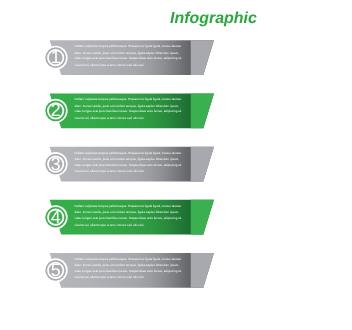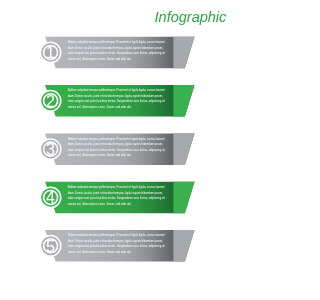--- a/index.html
+++ b/index.html
@@ -1,21 +1,21 @@
 <!DOCTYPE html>
 <html><head>
 <meta charset="utf-8">
 <style>
   html,body{margin:0;padding:0;}
   body{width:236px;height:300px;background:#ffffff;overflow:hidden;
        font-family:"Liberation Sans",sans-serif;}
   #stage{position:relative;width:236px;height:300px;background:#fff;}
   #chart{position:absolute;left:0;top:0;}
   .title{position:absolute;left:154.6px;top:10px;font-size:14.5px;font-style:italic;
-         font-weight:400;color:#2aa83e;letter-spacing:0px;line-height:15px;}
+         font-weight:700;color:#2aa83e;letter-spacing:0px;line-height:15px;}
   .rowtext{position:absolute;width:98px;color:#ffffff;font-size:2.75px;line-height:5.5px;
            text-align:left;letter-spacing:0.02px;}
 </style>
 </head>
 <body>
 
 <div id="stage">
   <svg id="chart" width="236" height="300" viewBox="0 0 236 300">
       <defs>
         <linearGradient id="gGrey" gradientUnits="userSpaceOnUse" x1="45" y1="0" x2="173.4" y2="0">

